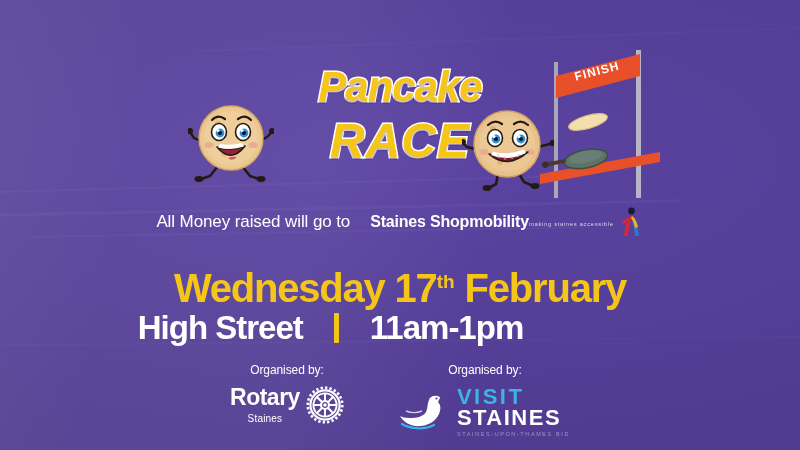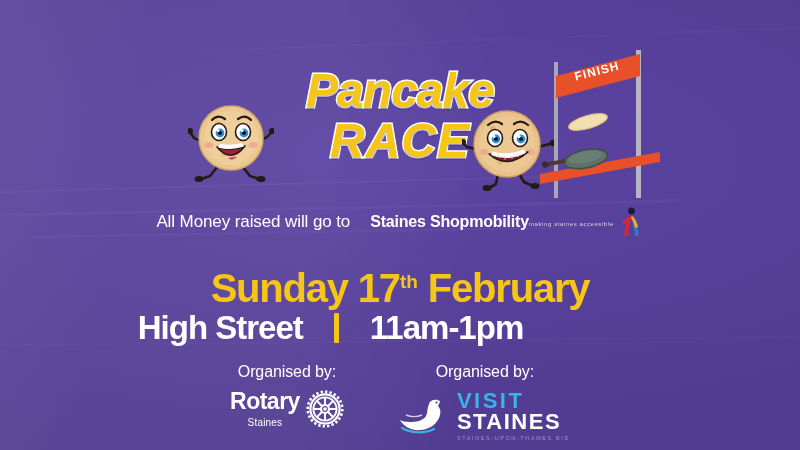--- a/index.html
+++ b/index.html
@@ -40,21 +40,21 @@
   .wordmark { position:absolute; top:63px; left:0; width:800px; height:125px; }
 
   .w-pancake, .w-race {
     position:absolute; width:800px; text-align:center;
     color:#F5C518; font-weight:bold; font-style:italic;
     -webkit-text-stroke:3px #FFFFFF;
     paint-order:stroke fill;
     letter-spacing:-1px;
   }
   .w-pancake {
-    top:0; font-size:48px; z-index:4;
+    top:0; font-size:42px; z-index:4;
     text-shadow: 0 3px 0 rgba(60,40,110,0.28);
   }
   .w-race {
     top:50px; font-size:48px; z-index:4;
     letter-spacing:1px;
     text-shadow: 0 3px 0 rgba(60,40,110,0.28);
   }
 
   
   .pancake { position:absolute; z-index:6; }
@@ -86,21 +86,21 @@
     position:absolute; top:309px; left:0; width:661px;
     display:flex; align-items:center; justify-content:center; gap:31px; z-index:5;
     color:#FFFFFF; font-size:33px; font-weight:bold; letter-spacing:-1px;
   }
   .divider-bar { width:5px; height:30px; background:#F5C518; border-radius:1px; }
 
   
   .footer { position:absolute; top:363px; left:0; width:800px; height:87px;
             display:flex; justify-content:center; align-items:flex-start; gap:56px; z-index:5; }
   .f-col { display:flex; flex-direction:column; align-items:center; }
-  .f-label { color:#FFFFFF; font-size:16px; font-weight:500; margin-bottom:9px; letter-spacing:-0.1px; }
+  .f-label { color:#FFFFFF; font-size:12px; font-weight:500; margin-bottom:9px; letter-spacing:-0.1px; }
 
   .rotary-lock { display:flex; align-items:center; gap:6px; }
   .rotary-words { display:flex; flex-direction:column; align-items:center; line-height:1; }
   .rotary-name { color:#FFFFFF; font-size:23px; font-weight:600; letter-spacing:-0.5px; }
   .rotary-sub { color:#FFFFFF; font-size:10px; margin-top:5px; letter-spacing:0.2px; }
 
   .visit-lock { display:flex; align-items:center; gap:7px; }
   .visit-words { display:flex; flex-direction:column; align-items:flex-start; line-height:0.96; }
   .visit-1 { color:#3BB4E5; font-size:22px; font-weight:bold; letter-spacing:2.5px; }
   .visit-2 { color:#FFFFFF; font-size:22px; font-weight:bold; letter-spacing:1.5px; }
@@ -227,21 +227,21 @@
         <circle cx="13.5" cy="5" r="3.4" fill="#1B1A3A"></circle>
         <path d="M13,9 C9,14 7,20 6,30 L10,30 C11,21 12,16 14,12 Z" fill="#D6263C"></path>
         <path d="M14,10 C18,14 20,20 21,30 L17,30 C16,21 15,16 13,12 Z" fill="#2E77C4"></path>
         <path d="M14,10 C17,12 19,16 20,21 L17,22 C16,18 15,14 13,12 Z" fill="#EDB21F"></path>
         <path d="M13,10 C10,11 7,13 4,16 L6,19 C9,15 11,13 13,12 Z" fill="#D6263C"></path>
       </svg>
     </span>
   </div>
 
   <div class="date-line">
-    <span>Sunday 17</span><sup>th</sup>
+    <span>Wednesday 17</span><sup>th</sup>
     <span>February</span>
   </div>
 
   <div class="where-line">
     <span>High Street</span>
     <span class="divider-bar"></span>
     <span>11am-1pm</span>
   </div>
 
   <div class="footer">

